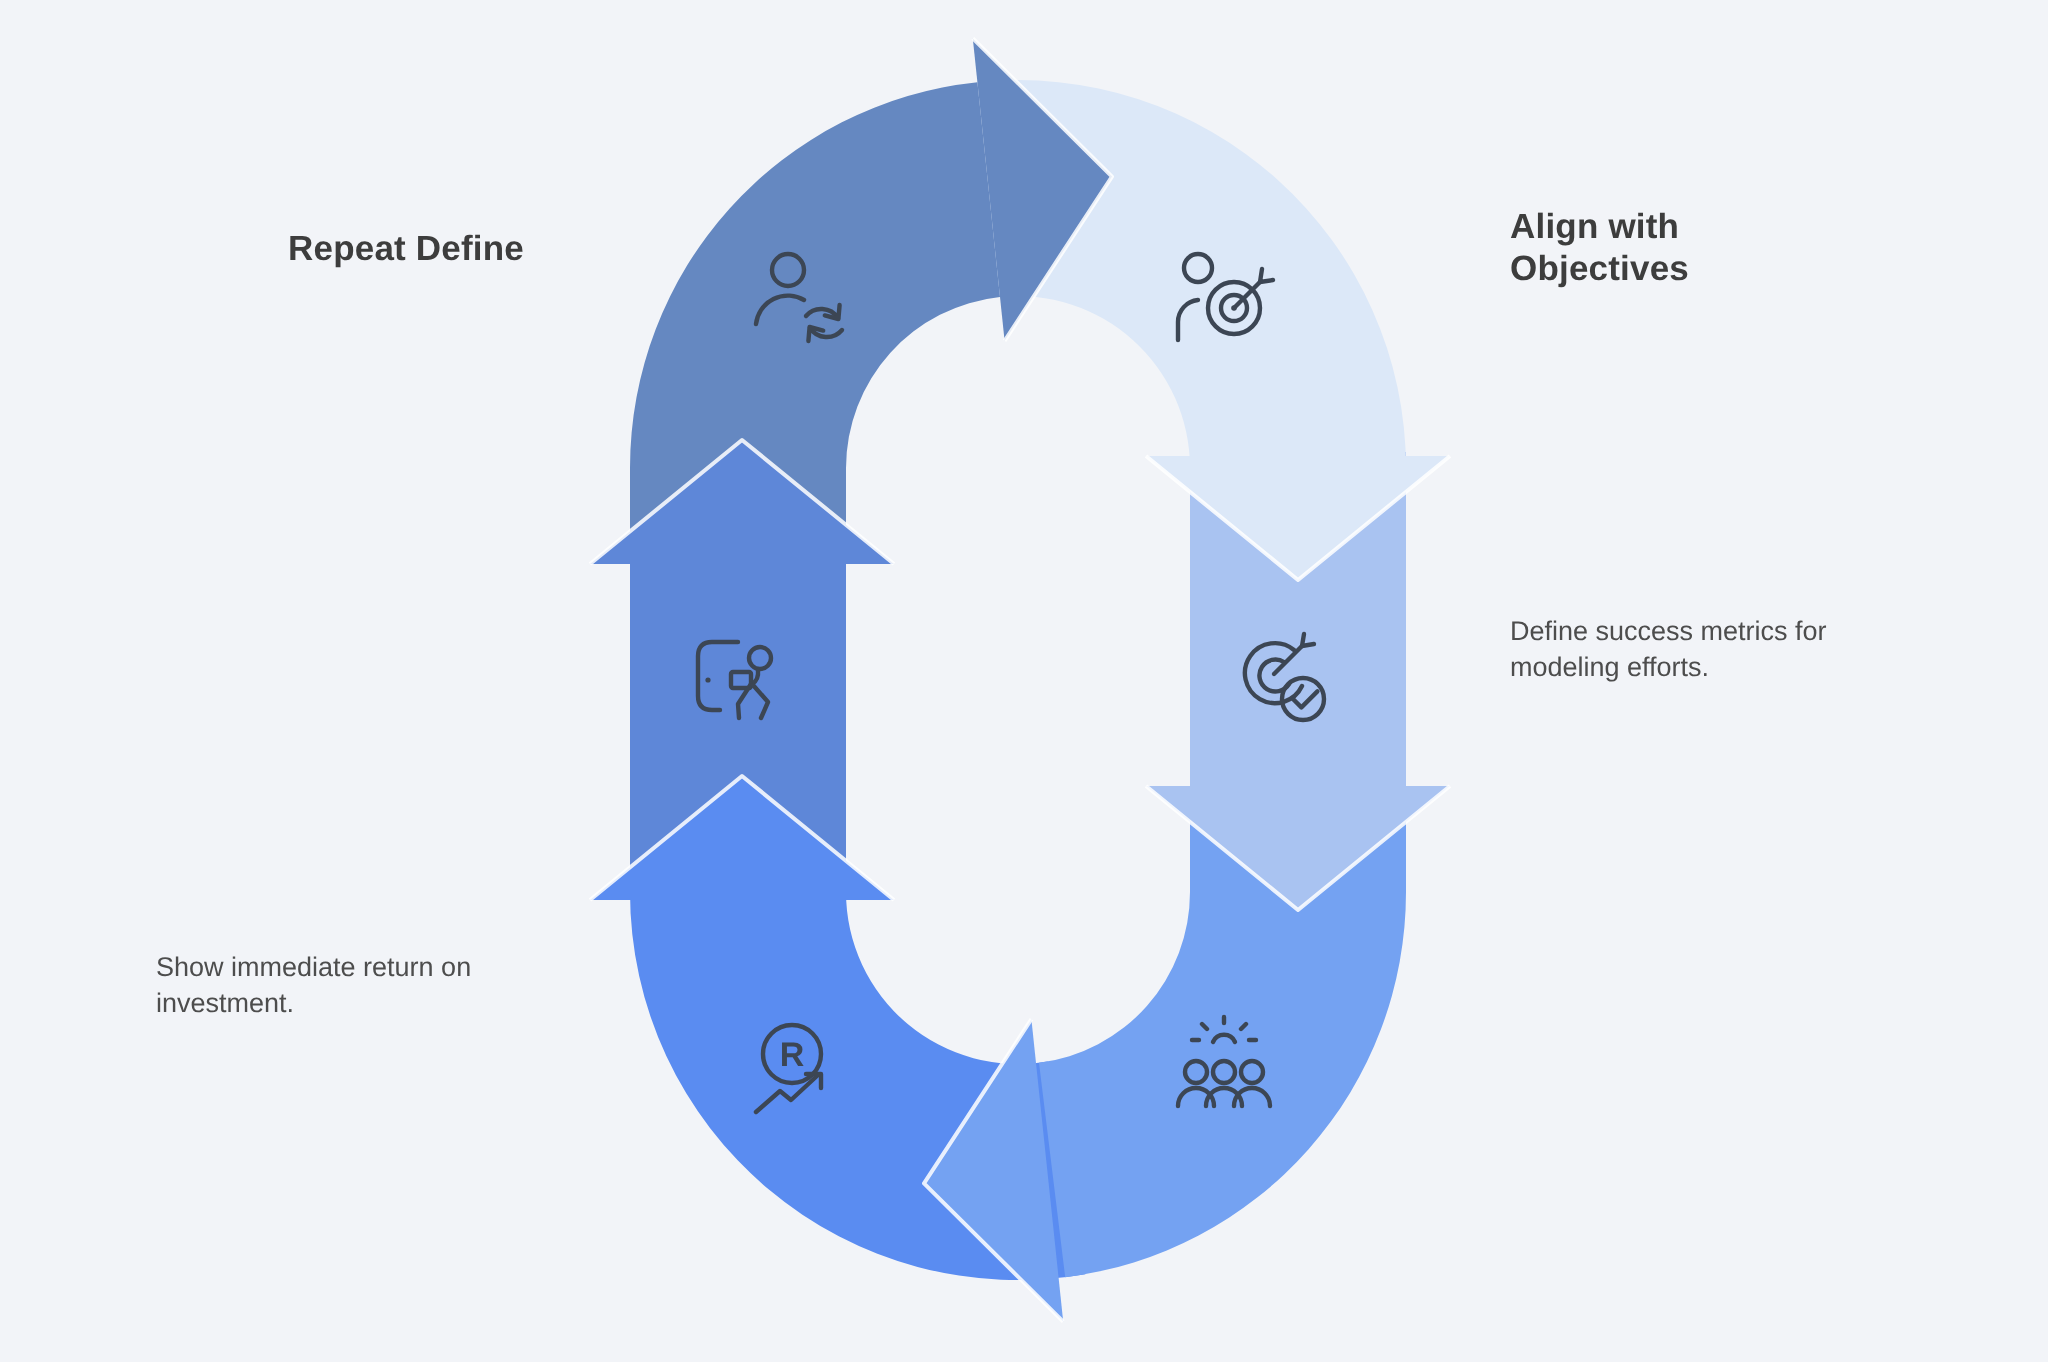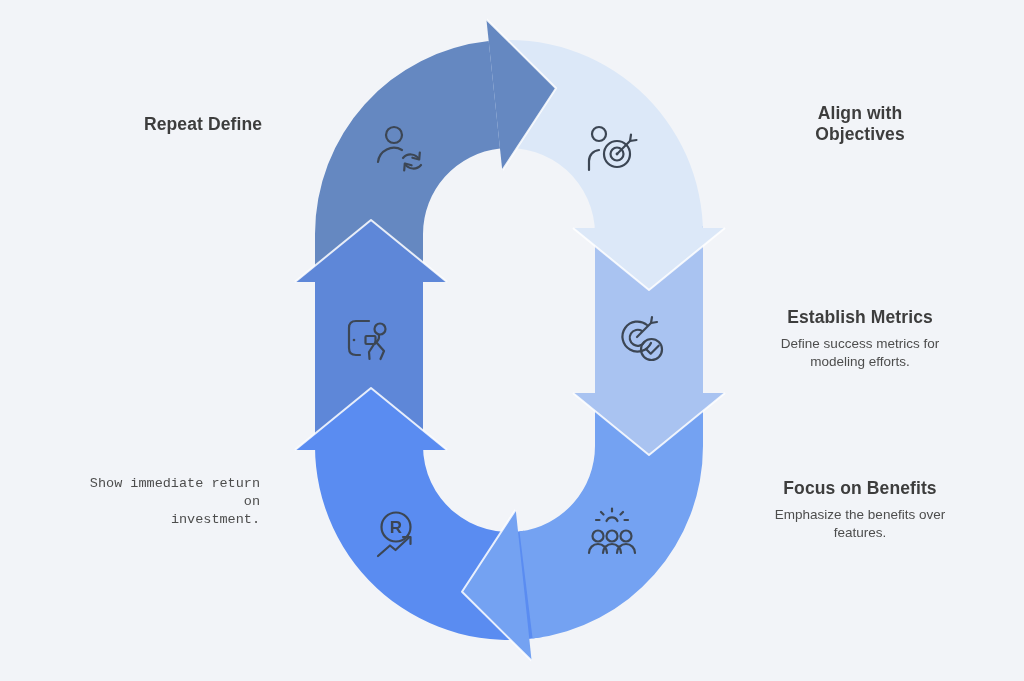--- a/index.html
+++ b/index.html
@@ -6,28 +6,28 @@
   body{width:1024px;height:681px;overflow:hidden;background:var(--bg,#f2f4f8);
        font-family:"Liberation Sans", sans-serif;}
   .stage{position:relative;width:1024px;height:681px;background:var(--bg,#f2f4f8);}
   svg.diagram{position:absolute;left:0;top:0;}
   .textblock{position:absolute;}
   .textblock .title{font-size:17.5px;font-weight:700;color:var(--title,#3d3d3d);
        line-height:21px;white-space:pre-line;margin:0 0 7px 0;letter-spacing:.1px;}
   .textblock .desc{font-size:13.5px;font-weight:400;color:var(--body,#4d4d4d);
        line-height:18px;white-space:pre-line;margin:0;}
   .t-right{text-align:right;}
-  .t-left{text-align:center;}
+  .t-left{text-align:left;}
   
   #blk-repeat  {right:762px;top:114px;width:240px;}
   #blk-align   {left:755px;top:103px;width:210px;}
   #blk-empower {right:762px;top:297px;width:240px;}
   #blk-metrics {left:755px;top:307px;width:210px;}
   #blk-roi     {right:764px;top:475px;width:182px;}
-  #blk-roi .desc{text-align:right;font-family:Liberation Mono, monospace;}
+  #blk-roi .desc{text-align:left;}
   #blk-benefits{left:755px;top:478px;width:210px;}
   
   .ic path,.ic circle,.ic rect{fill:none;stroke:var(--icon,#3c4654);stroke-width:2.2;
        stroke-linecap:round;stroke-linejoin:round;}
   .ic .fill{fill:var(--icon,#3c4654);stroke:none;}
   .ic text{fill:var(--icon,#3c4654);font-family:"Liberation Sans",sans-serif;
        font-size:17px;font-weight:700;}
   .arrow-edge{fill:none;stroke:rgba(255,255,255,.85);stroke-width:2;stroke-linejoin:round;}
 </style>
 </head>
@@ -114,26 +114,20 @@
   <div class="textblock t-right" id="blk-repeat">
     <div class="title">Repeat Define</div>
   </div>
   <div class="textblock t-left" id="blk-align">
     <div class="title">Align with
 Objectives</div>
   </div>
   <div class="textblock t-right" id="blk-empower">
   </div>
   <div class="textblock t-left" id="blk-metrics">
-    <div class="title">Establish Metrics</div>
     <div class="desc">Define success metrics for
 modeling efforts.</div>
   </div>
   <div class="textblock t-right" id="blk-roi">
     <div class="desc">Show immediate return on
 investment.</div>
   </div>
-  <div class="textblock t-left" id="blk-benefits">
-    <div class="title">Focus on Benefits</div>
-    <div class="desc">Emphasize the benefits over
-features.</div>
-  </div>
 </div>
 
 </body></html>

